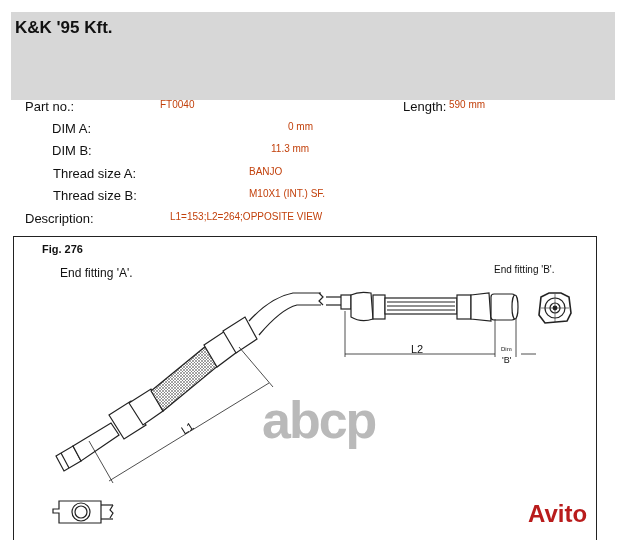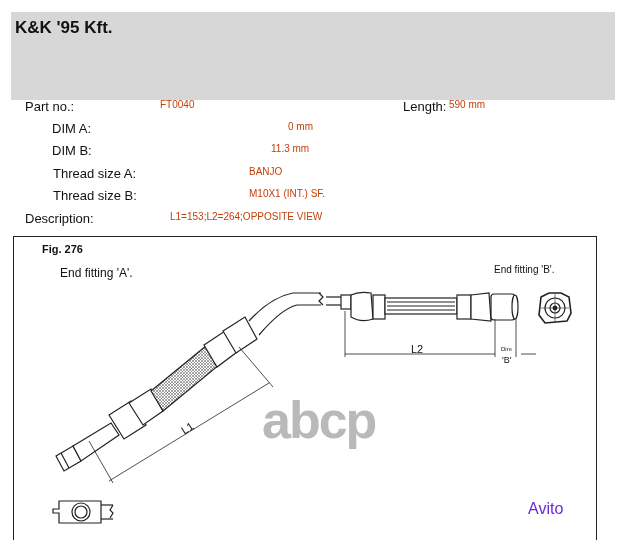--- a/index.html
+++ b/index.html
@@ -11,21 +11,21 @@
   .lbl { position:absolute; font-size:13px; font-weight:normal;padding-left:6px; }
   .val { position:absolute; font-size:10px; color:#c2410c; }
   .figure { position:absolute; left:13px; top:236px; width:582px; height:310px;
             border-left:1.5px solid #222; border-top:1.5px solid #222; border-right:1.5px solid #222; }
   .figlabel { position:absolute; left:8px; top:6px; font-size:11px; font-weight:bold;padding-left:20px; }
   .fitA { position:absolute; left:46px; top:29px; font-size:12px; }
   .fitB { position:absolute; left:480px; top:27px; font-size:10px; }
   .drawing { position:absolute; left:0; top:0; }
   .wm-abcp { position:absolute; left:262px; top:362px; font-size:52px; font-weight:bold; color:#b9b9b9;
              letter-spacing:-2px;margin-top:28px; }
-  .wm-avito { position:absolute; left:528px; top:500px; font-size:16px; font-weight:normal; color:#6d28d9; }
+  .wm-avito { position:absolute; left:528px; top:500px; font-size:24px; font-weight:bold; color:#b91c1c; }
 </style>
 </head>
 <body>
 
 <div class="header">
   <div class="brand">K&amp;K '95 Kft.</div>
 </div>
 
 <div>
   <div class="lbl" style="left:19px;top:99px">Part no.:</div>

